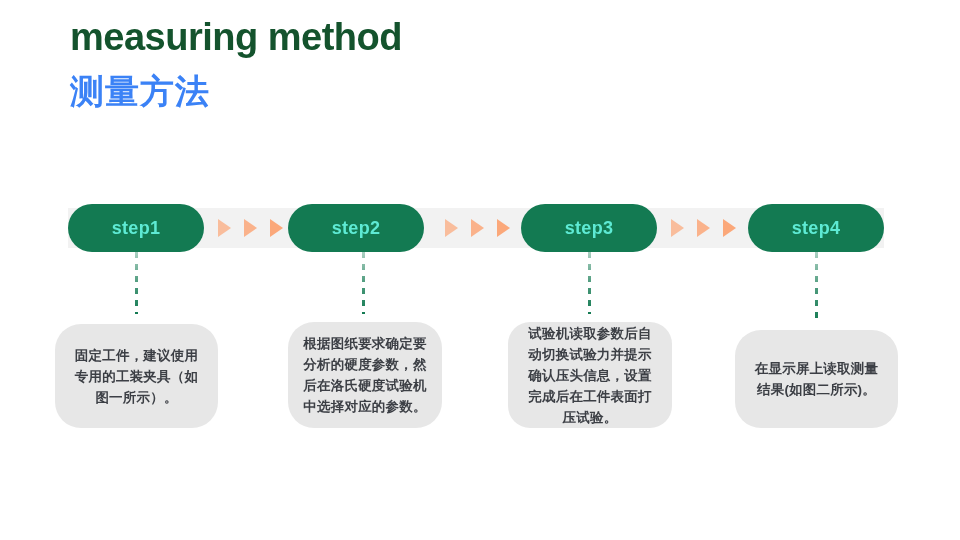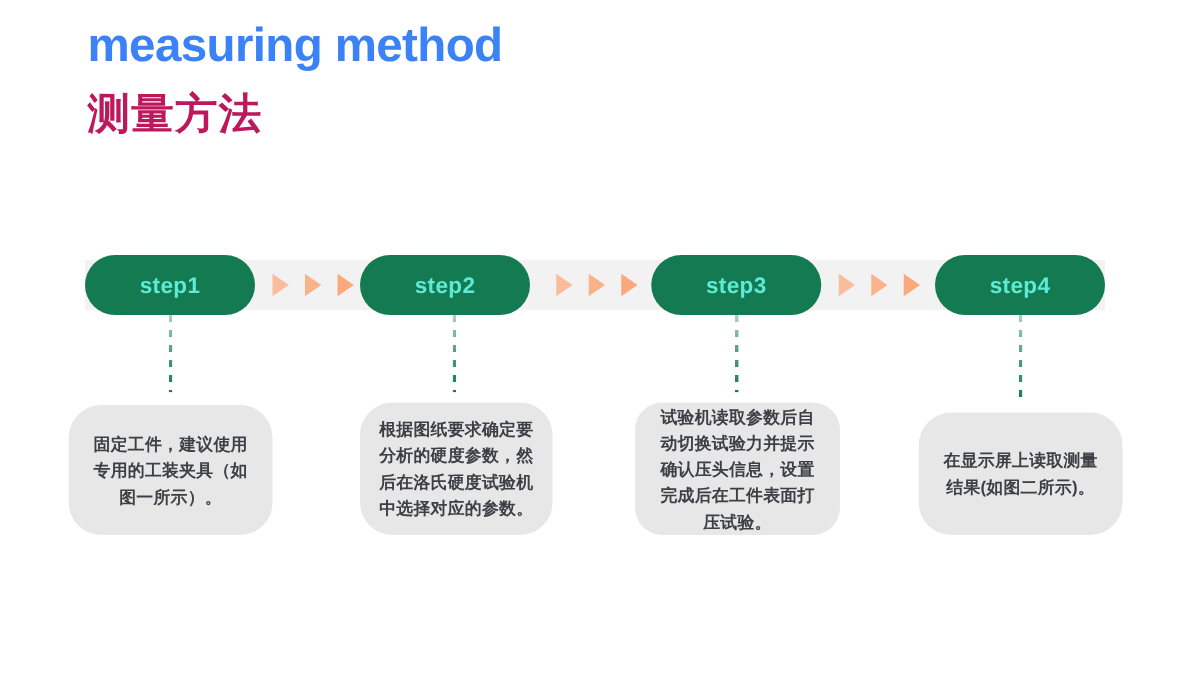--- a/index.html
+++ b/index.html
@@ -23,30 +23,30 @@
   
   #header {
     position: absolute;
     left: 70px;
     top: 14px;
     width: 600px;
   }
   #title-en {
     font-size: 38px;
     font-weight: bold;
-    color: #3b82f6;
+    color: #14532d;
     letter-spacing: -0.5px;
     line-height: 46px;
     white-space: nowrap;
   }
   #title-cn {
     margin-top: 10px;
     font-size: 34px;
     font-weight: bold;
-    color: #be185d;
+    color: #3b82f6;
     letter-spacing: 1px;
     line-height: 42px;
     white-space: nowrap;
   }
 
   
   #pipeline {
     position: absolute;
     left: 68px;
     top: 204px;

